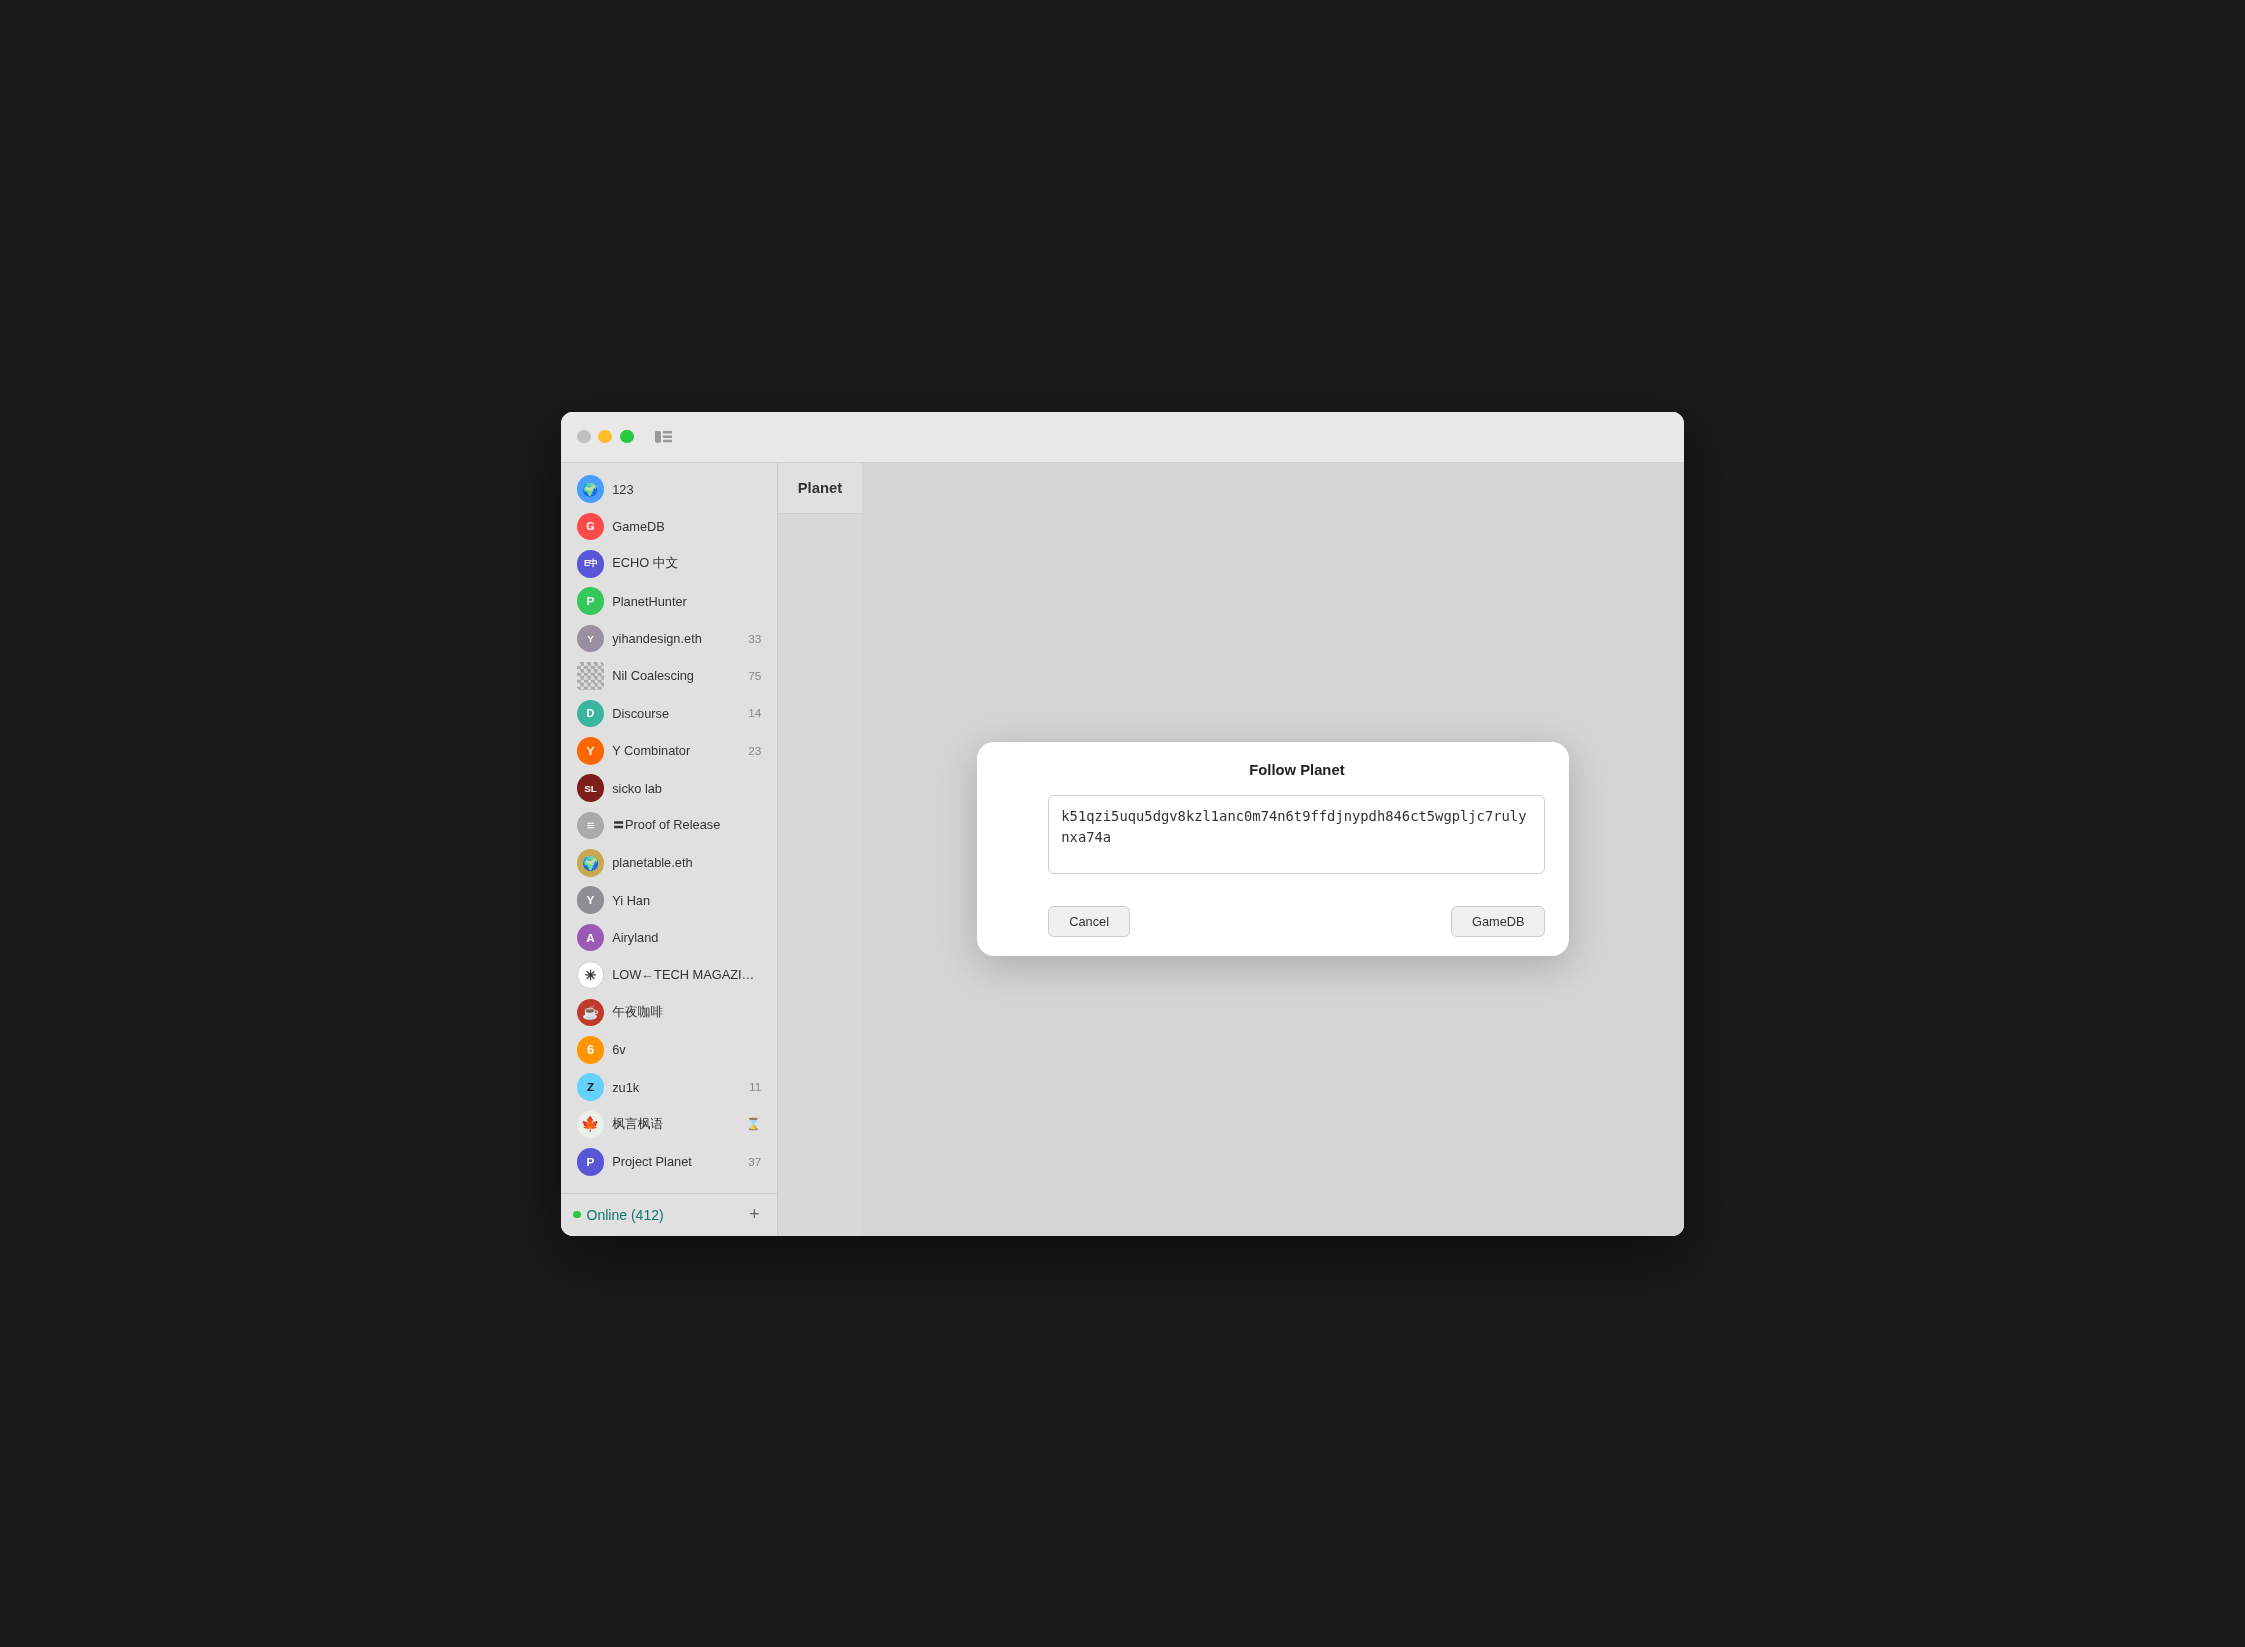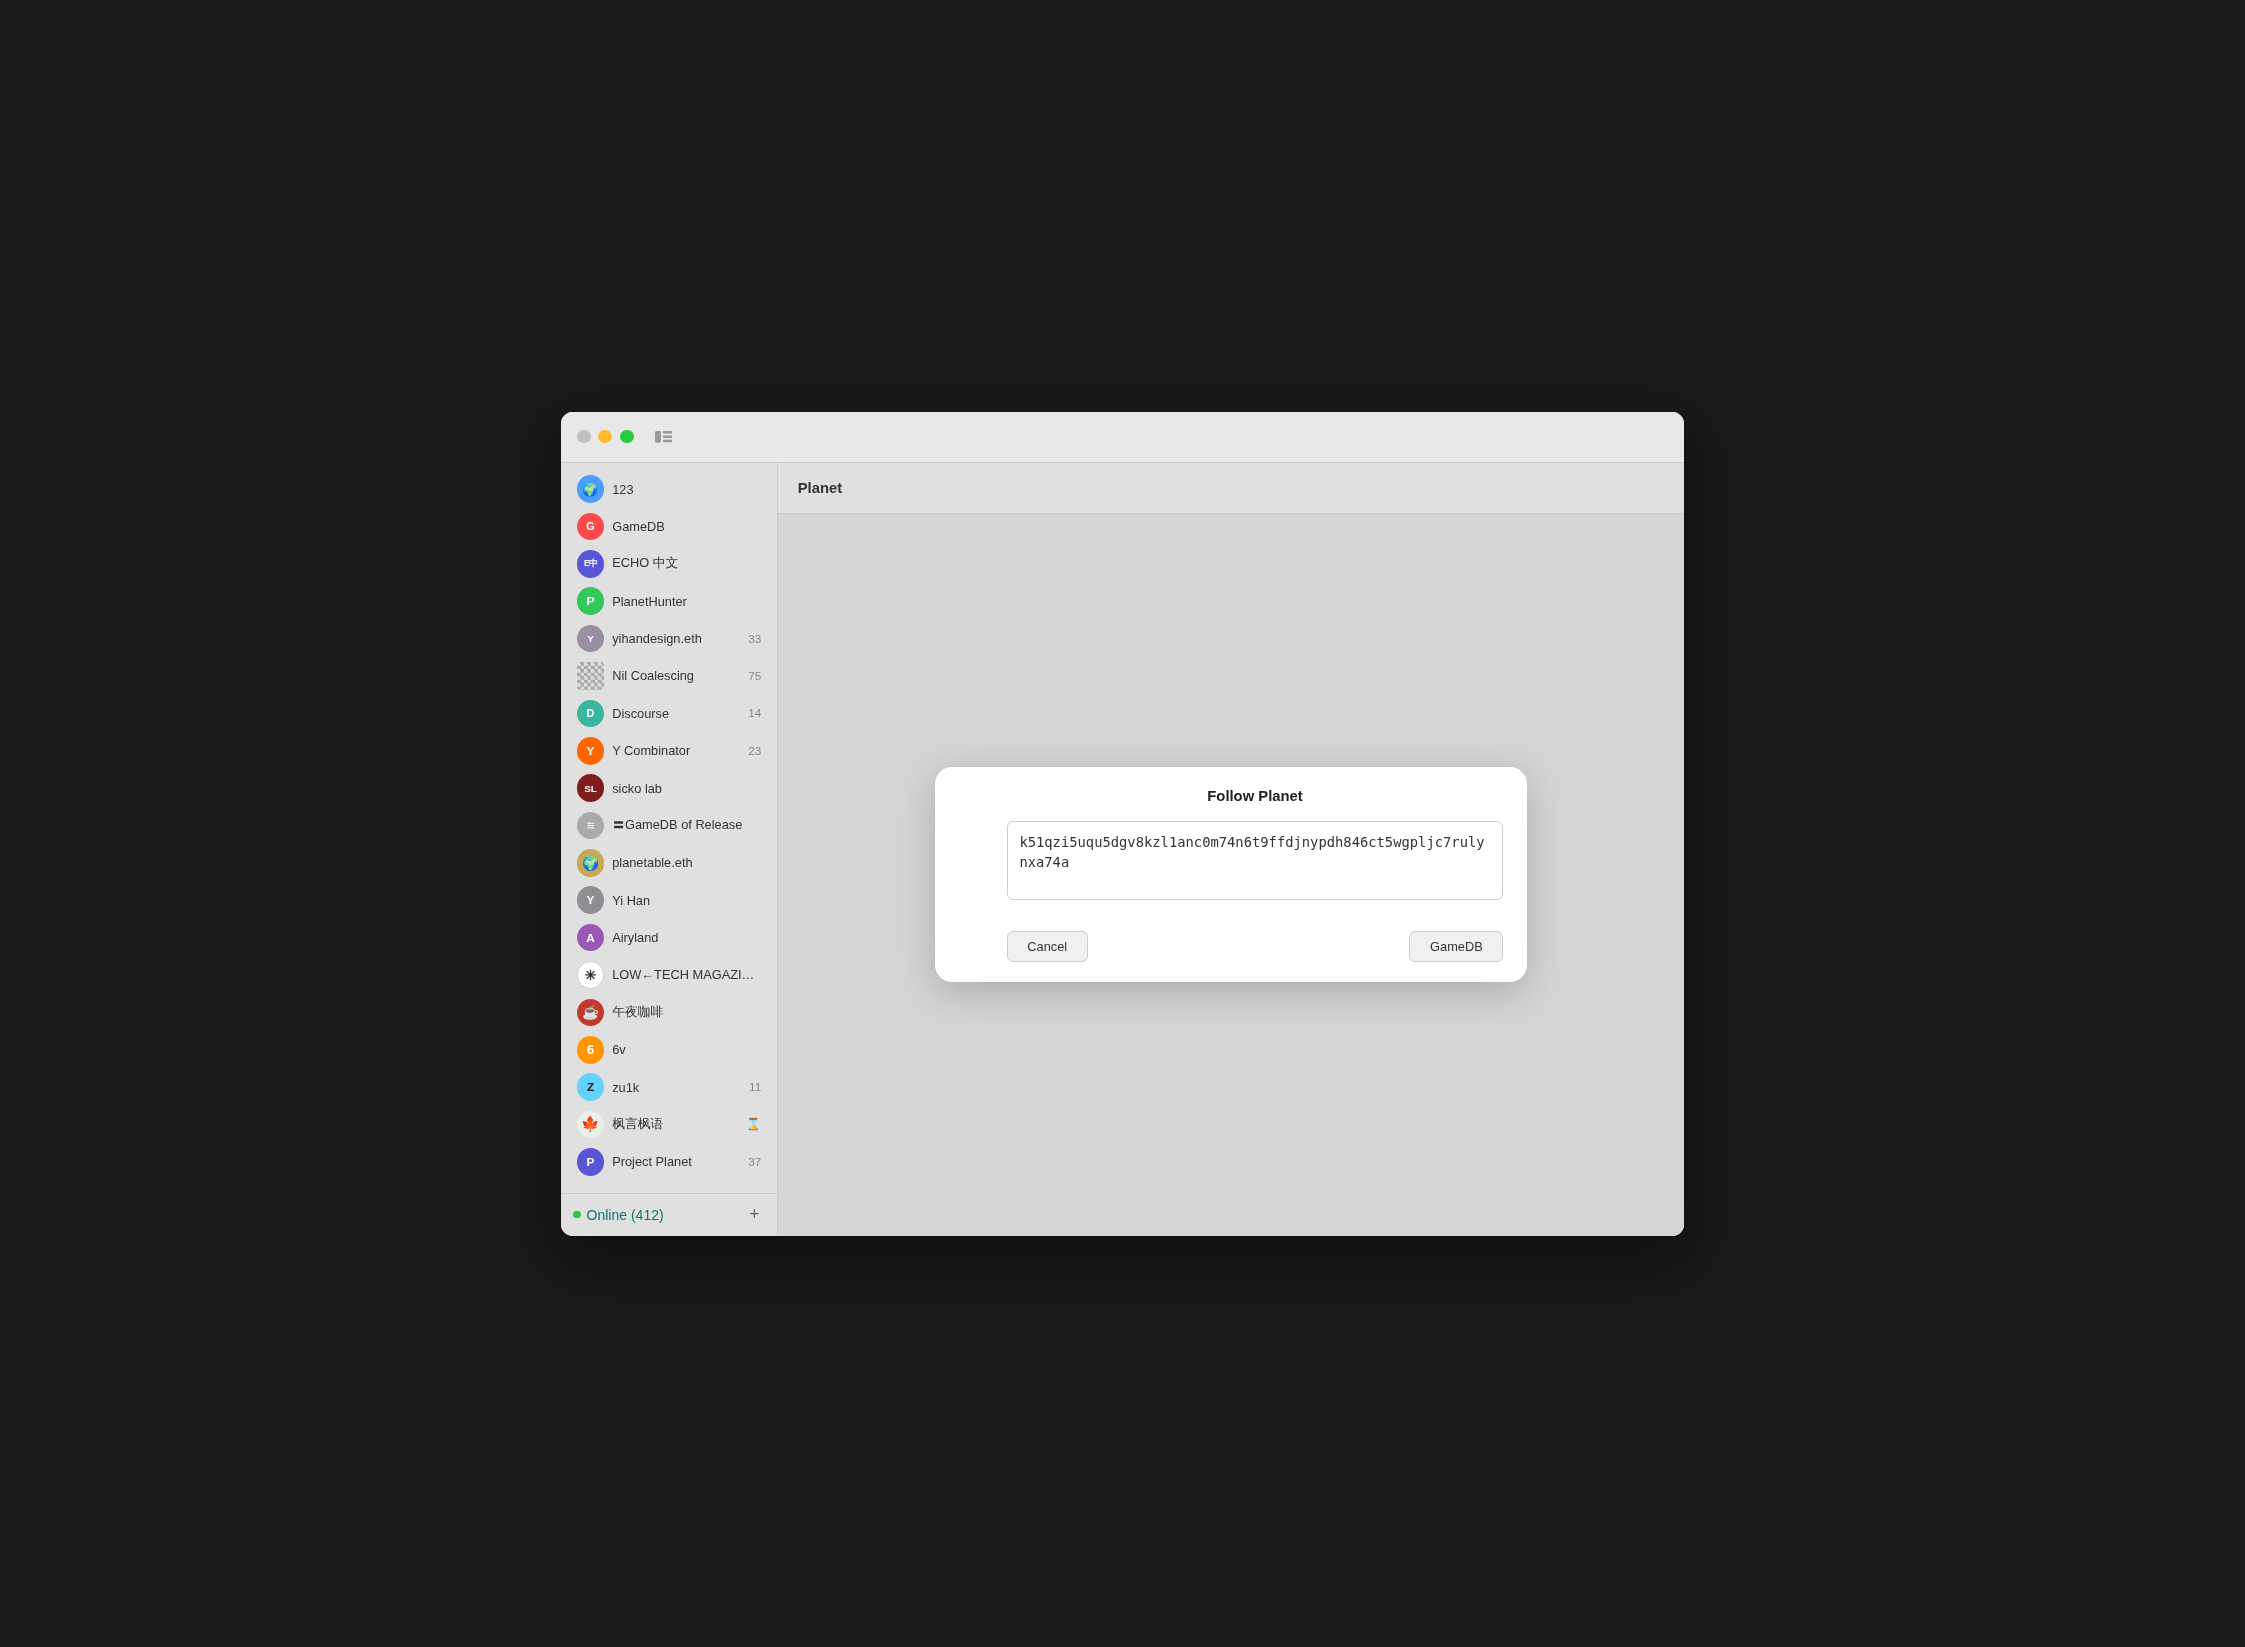--- a/index.html
+++ b/index.html
@@ -152,21 +152,21 @@
       justify-content: center;
       color: #666;
       cursor: pointer;
       font-size: 17.7px;
       font-weight: 300;
     }
 
     .main-area {
       flex: 1;
       display: flex;
-      flex-direction: column;
+      flex-direction: row;
       background: #d8d8d8;
       position: relative;
     }
 
     .main-header {
       height: 51px;
       display: flex;
       align-items: center;
       padding: 0 19.7px;
       border-bottom: 1px solid #ccc;
@@ -356,21 +356,21 @@
         </div>
 
         <div class="sidebar-item">
           <div class="sidebar-avatar" style="background:#7f1d1d;font-size:9.9px;font-weight:600;">SL</div>
           <span class="sidebar-label">sicko lab</span>
           <span class="sidebar-badge"></span>
         </div>
 
         <div class="sidebar-item">
           <div class="sidebar-avatar" style="background:#aaa;font-size:13.8px;">≡</div>
-          <span class="sidebar-label">〓GameDB of Release</span>
+          <span class="sidebar-label">〓Proof of Release</span>
           <span class="sidebar-badge"></span>
         </div>
 
         <div class="sidebar-item">
           <div class="sidebar-avatar" style="background:#c8a850;font-size:13.8px;">🌍</div>
           <span class="sidebar-label">planetable.eth</span>
           <span class="sidebar-badge"></span>
         </div>
 
         <div class="sidebar-item">

